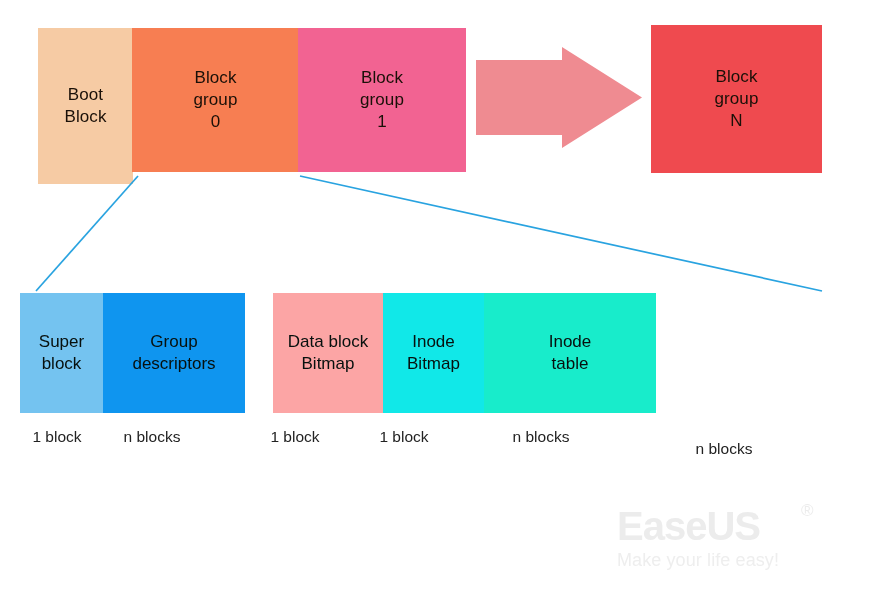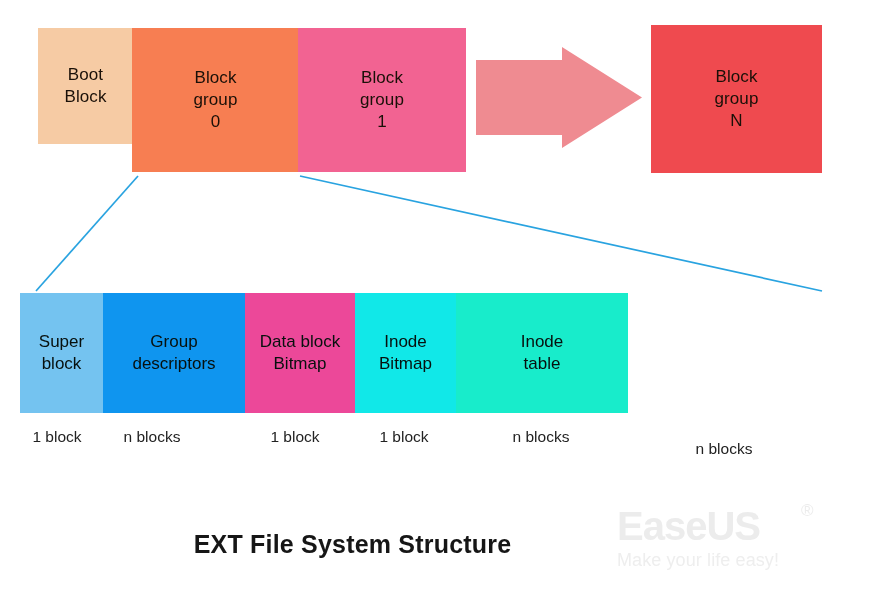--- a/index.html
+++ b/index.html
@@ -27,21 +27,21 @@
     justify-content: center;
     text-align: center;
     color: #1a1008;
     font-size: 17px;
     line-height: 1.30;
     font-weight: 400;
     letter-spacing: 0.1px;
     white-space: pre-line;
     box-sizing: border-box;
   }
-  #box-boot      { left: 38px;  top: 28px; width: 95px;  height: 116px; }
+  #box-boot      { left: 38px;  top: 28px; width: 95px;  height: 156px; }
   #box-group-0   { left: 132px; top: 28px; width: 167px; height: 144px; }
   #box-group-1   { left: 298px; top: 28px; width: 168px; height: 144px; }
   #box-group-n   { left: 651px; top: 25px; width: 171px; height: 148px; }
 
   
   #arrow {
     position: absolute;
     left: 476px;
     top: 47px;
     width: 166px;
@@ -160,36 +160,35 @@
   <svg id="connectors" viewBox="0 0 870 611">
     <line id="connector-left" x1="138" y1="176" x2="36" y2="291" stroke-width="1.7" stroke="#29a3e0"></line>
     <line id="connector-right" x1="300" y1="176" x2="822" y2="291" stroke-width="1.7" stroke="#29a3e0"></line>
   </svg>
 
   <div id="detail-bar">
     <div class="seg" style="background: rgb(116, 195, 240); width: 83px; flex: 0 0 83px;">Super
 block</div>
     <div class="seg" style="background: rgb(15, 149, 239); width: 142px; flex: 0 0 142px;">Group
 descriptors</div>
-    <div class="seg" style="background: #ec4899; width: 110px; flex: 0 0 110px;">Data block
+    <div class="seg" style="background: #fca5a5; width: 110px; flex: 0 0 110px; margin-left: 28px;">Data block
 Bitmap</div>
     <div class="seg" style="background: rgb(17, 232, 232); width: 101px; flex: 0 0 101px;">Inode
 Bitmap</div>
     <div class="seg" style="background: rgb(24, 236, 203); width: 172px; flex: 0 0 172px;">Inode
 table</div>
   </div>
 
   <div class="caption" style="top: 428px; left: 57px;">1 block</div>
   <div class="caption" style="top: 428px; left: 152px;">n blocks</div>
   <div class="caption" style="top: 428px; left: 295px;">1 block</div>
   <div class="caption" style="top: 428px; left: 404px;">1 block</div>
   <div class="caption" style="top: 428px; left: 541px;">n blocks</div>
   <div class="caption" style="top: 440px; left: 724px;">n blocks</div>
 
-  <div id="figure-title">EXT File System Structure</div>
 
   <div id="watermark">
     <div id="wm-brand">
       <span>EaseUS</span>
       <span id="wm-reg">®</span>
     </div>
     <div id="wm-tagline">Make your life easy!</div>
   </div>
 
 </div>

